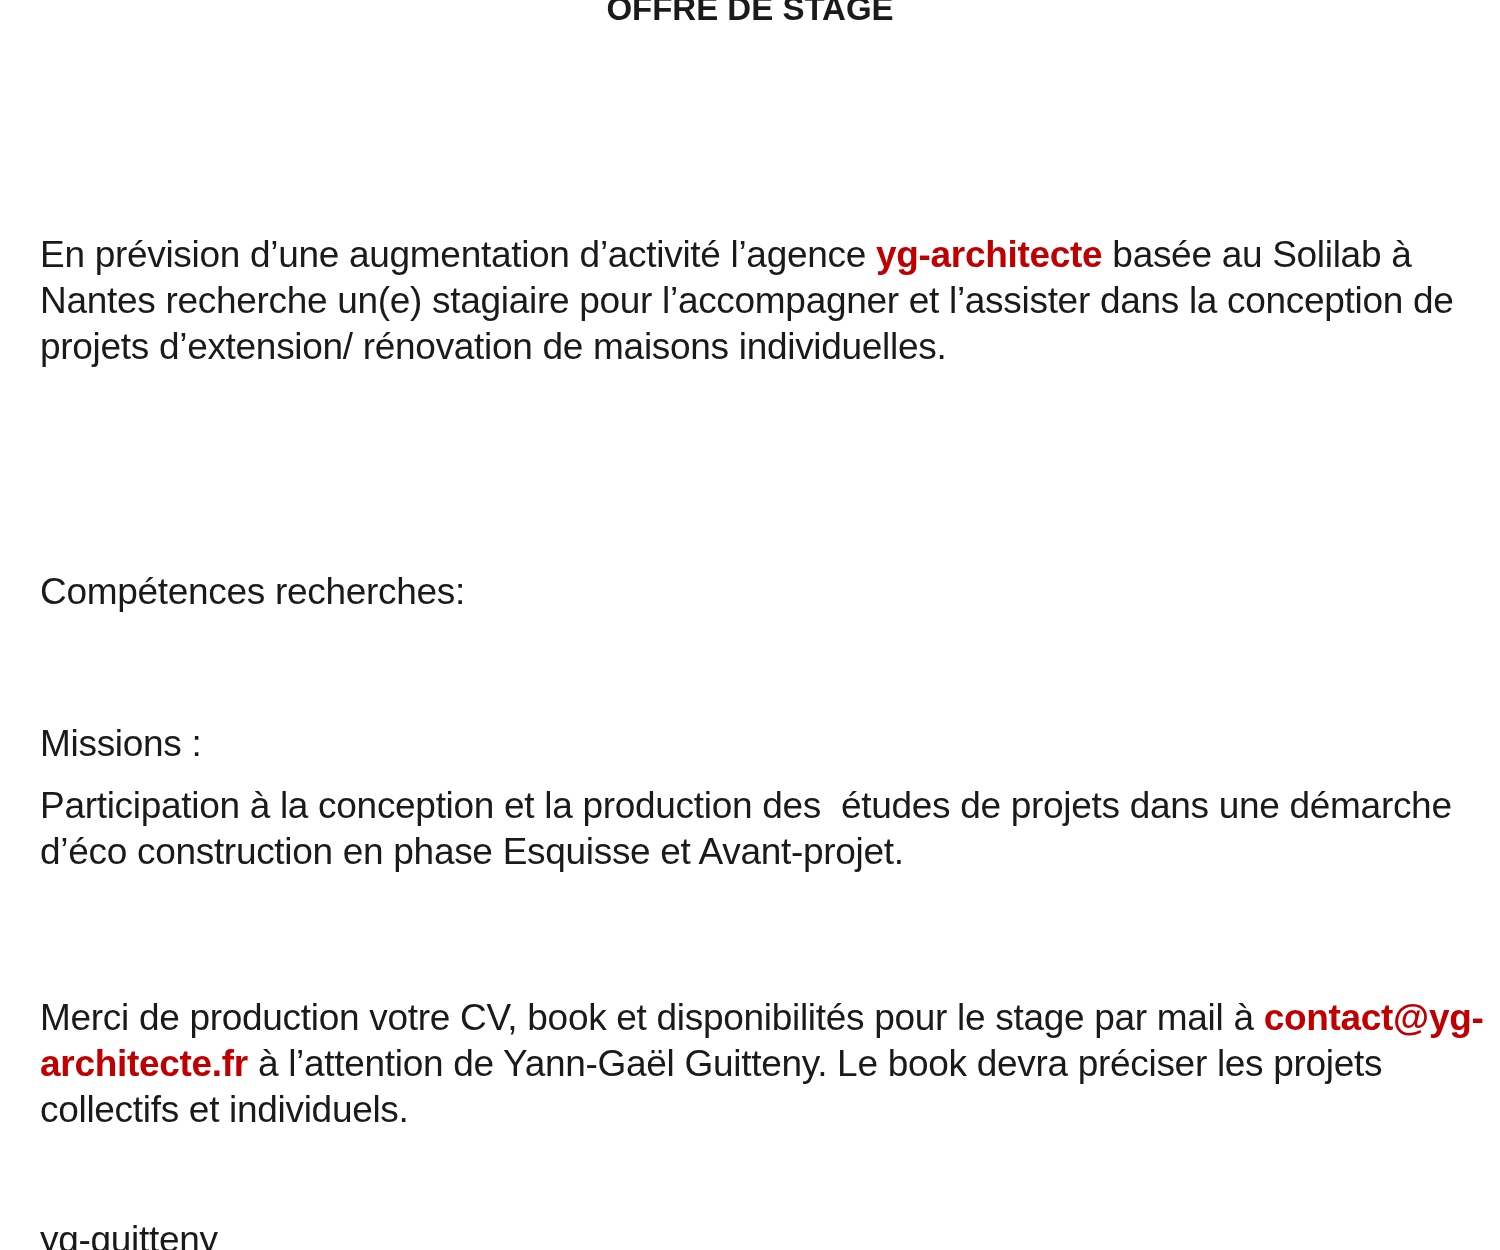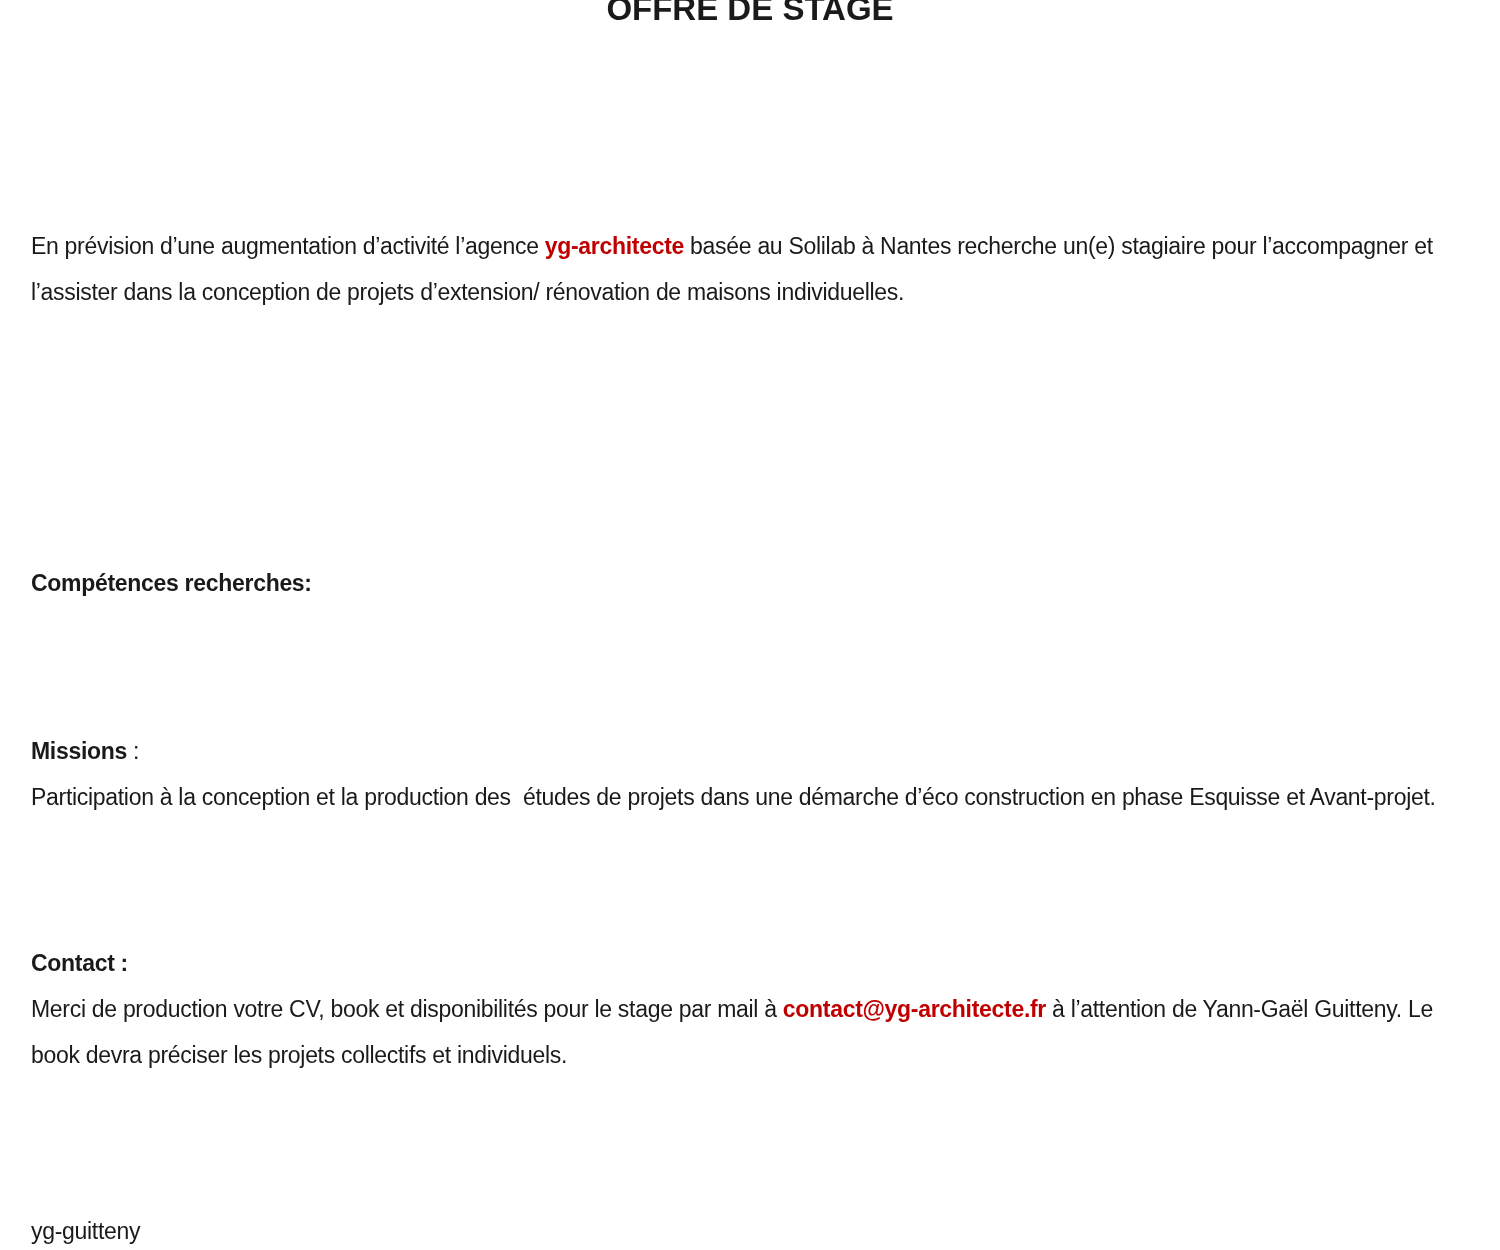--- a/index.html
+++ b/index.html
@@ -31,47 +31,46 @@
     text-align: center;
     font-size: 33px;
     line-height: 50px;
     font-weight: bold;
     color: var(--text);
   }
   .block {
     position: absolute;
     left: 27px;
     width: 1452px;
-    margin: 4px;
-    font-size: 23px;
+    margin: 13px;
+    font-size: 37px;
     line-height: 46px;
     letter-spacing: -0.3px;
     white-space: pre-wrap;
     color: var(--text);
   }
   .seg-n  { font-weight: normal; color: var(--text); }
-  .seg-b  { font-weight: bold;   color: var(--text); }
+  .seg-b  { font-weight: normal;   color: var(--text); }
   .seg-rb { font-weight: bold;   color: var(--red); }
 </style>
 </head>
 <body>
 
 <div class="doc">
 
   <h1 class="title">OFFRE DE STAGE</h1>
 
   <p class="block" style="top:219px"><span class="seg-n">En prévision d’une augmentation d’activité l’agence </span><span class="seg-rb">yg-architecte</span><span class="seg-n"> basée au Solilab à Nantes recherche un(e) stagiaire pour l’accompagner et l’assister dans la conception de projets d’extension/ rénovation de maisons individuelles.</span></p>
 
 
   <p class="block" style="top:556px"><span class="seg-b">Compétences recherches:</span></p>
 
 
-  <p class="block" style="top:724px"><span class="seg-b">Missions</span><span class="seg-n"> :</span></p>
+  <p class="block" style="top:708px"><span class="seg-b">Missions</span><span class="seg-n"> :</span></p>
 
   <p class="block" style="top:770px"><span class="seg-n">Participation à la conception et la production des  études de projets dans une démarche d’éco construction en phase Esquisse et Avant-projet.</span></p>
 
-  <p class="block" style="top:936px"><span class="seg-b">Contact :</span></p>
 
   <p class="block" style="top:982px"><span class="seg-n">Merci de production votre CV, book et disponibilités pour le stage par mail à </span><span class="seg-rb">contact@yg-architecte.fr</span><span class="seg-n"> à l’attention de Yann-Gaël Guitteny. Le book devra préciser les projets collectifs et individuels.</span></p>
 
   <p class="block" style="top:1204px">yg-guitteny</p>
 
 </div>
 
 </body></html>

